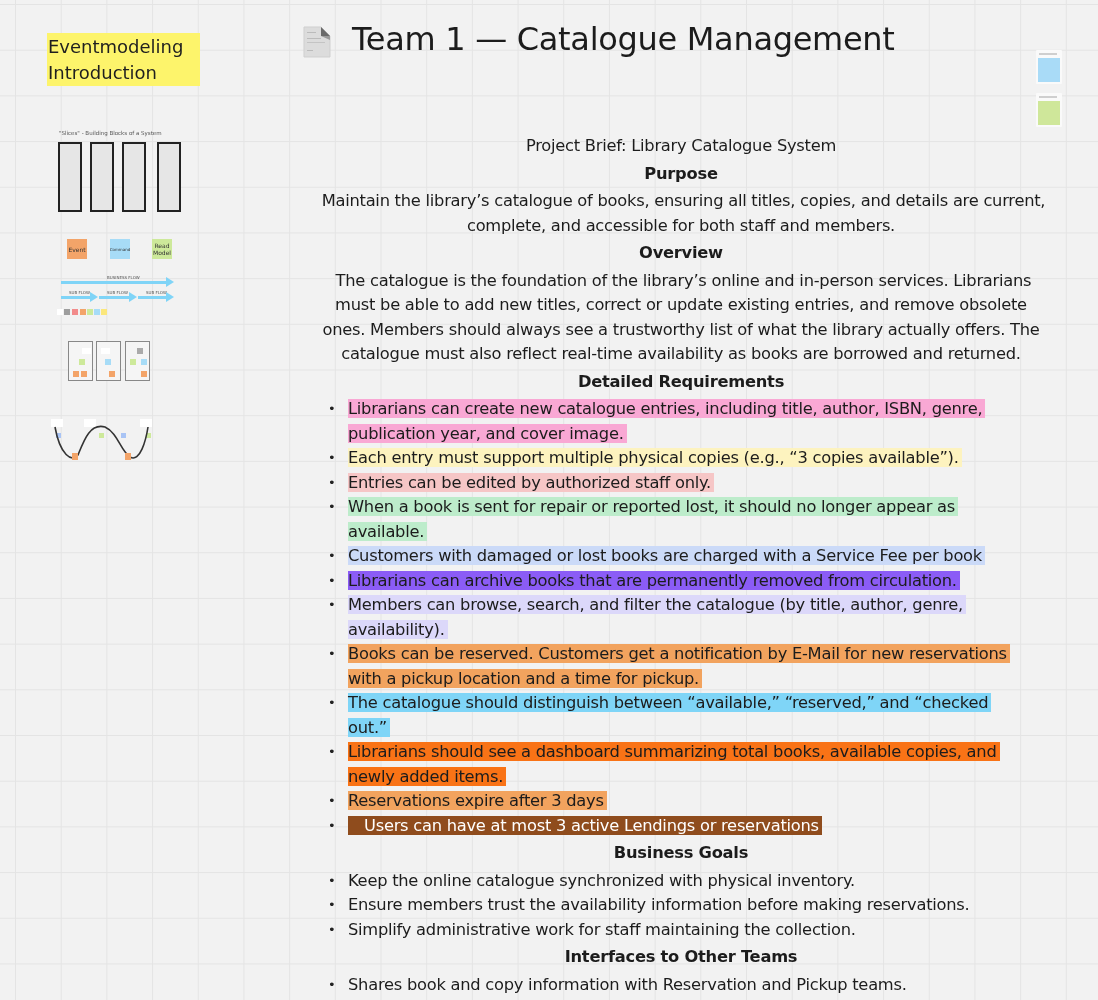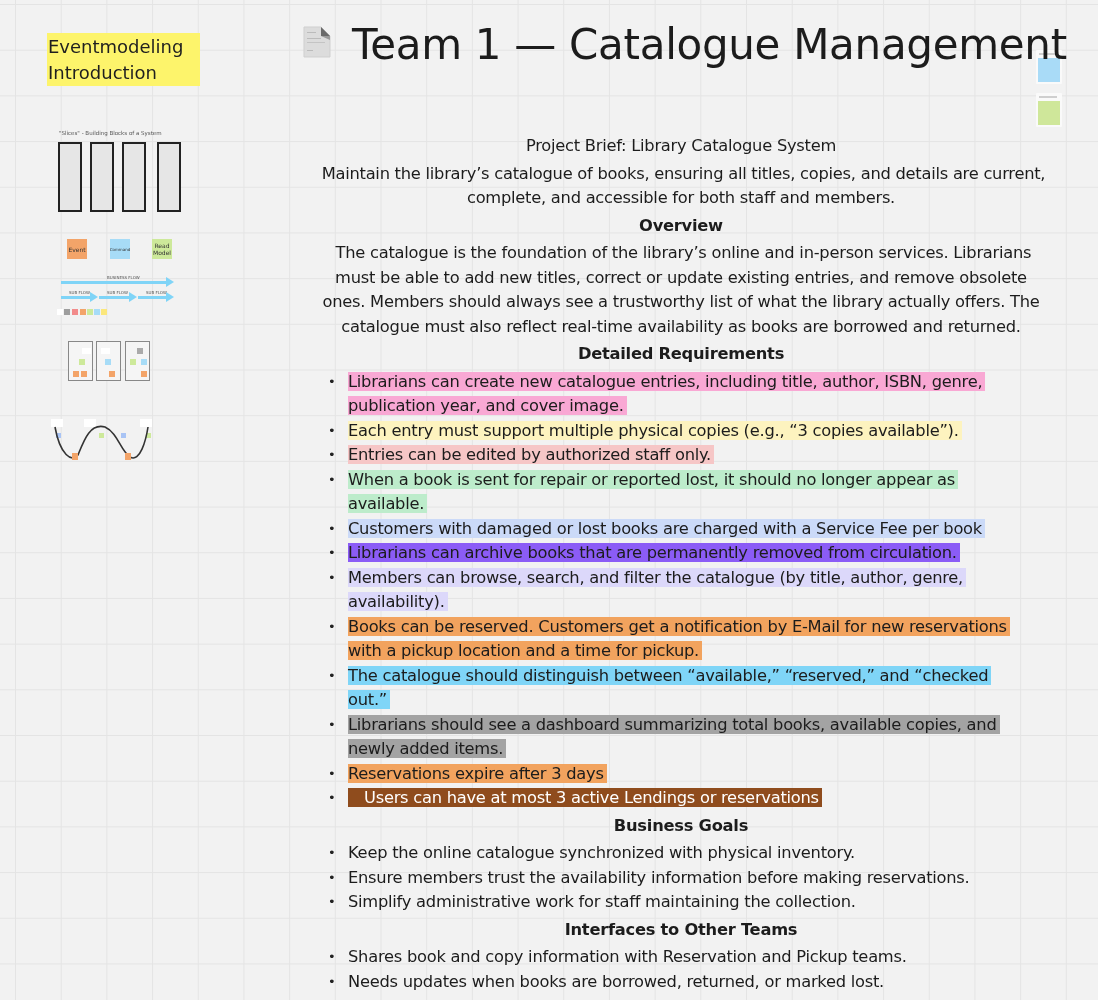--- a/index.html
+++ b/index.html
@@ -60,21 +60,21 @@
   }
   .side-card .bar { position: absolute; left: 3px; top: 3px; width: 18px; height: 2px; background: #cfcfcf; }
   .side-card .fill { position: absolute; left: 2px; top: 8px; width: 22px; height: 24px; }
 
   
   .doc-icon {
     position: absolute; left: 303px; top: 26px; width: 28px; height: 32px;
   }
   .title {
     position: absolute; left: 352px; top: 20px;
-    font-family: "DejaVu Sans", sans-serif; font-size: 42px; font-weight: normal;
+    font-family: "DejaVu Sans", sans-serif; font-size: 32px; font-weight: normal;
     color: #1c1c1c; white-space: nowrap; letter-spacing: -0.3px;
   }
 
   
   .doc {
     position: absolute; left: 311px; top: 131px; width: 740px;
     font-family: "DejaVu Sans", sans-serif; font-size: 16.3px; line-height: 24.5px;
     color: #1c1c1c; letter-spacing: -0.25px;
   }
   .doc p { margin: 3px; text-align: center; }
@@ -175,37 +175,38 @@
   <rect x="4" y="6" width="9" height="1" fill="#bbb"></rect>
   <rect x="4" y="12" width="14" height="1" fill="#bbb"></rect>
   <rect x="4" y="16" width="18" height="1" fill="#c4c4c4"></rect>
   <rect x="4" y="24" width="6" height="1" fill="#bbb"></rect>
 </svg>
 <h1 class="title">Team 1 — Catalogue Management</h1>
 
 <div class="doc">
   <p>Project Brief: Library Catalogue System</p>
 
+  <p class="h">Purpose</p>
   <p style="white-space:pre-wrap;"> Maintain the library’s catalogue of books, ensuring all titles, copies, and details are current, complete, and accessible for both staff and members.</p>
 
   <p class="h">Overview</p>
   <p style="white-space:pre-wrap;"> The catalogue is the foundation of the library’s online and in-person services. Librarians must be able to add new titles, correct or update existing entries, and remove obsolete ones. Members should always see a trustworthy list of what the library actually offers. The catalogue must also reflect real-time availability as books are borrowed and returned.</p>
 
   <p class="h">Detailed Requirements</p>
   <ul id="req-list" style="width:700px;">
     <li><span class="hl" style="background:#f9a8d4;">Librarians can create new catalogue entries, including title, author, ISBN, genre, publication year, and cover image.</span></li>
     <li><span class="hl" style="background:#fdf3bf;">Each entry must support multiple physical copies (e.g., “3 copies available”).</span></li>
     <li><span class="hl" style="background:#f6c6c6;">Entries can be edited by authorized staff only.</span></li>
     <li><span class="hl" style="background:#bdeccb;">When a book is sent for repair or reported lost, it should no longer appear as available.</span></li>
     <li><span class="hl" style="background:#cbdaf8;">Customers with damaged or lost books are charged with a Service Fee per book</span></li>
     <li><span class="hl" style="background:#8b5cf6;">Librarians can archive books that are permanently removed from circulation.</span></li>
     <li><span class="hl" style="background:#dcd8fa;">Members can browse, search, and filter the catalogue (by title, author, genre, availability).</span></li>
     <li><span class="hl" style="background:#f2a35e;">Books can be reserved. Customers get a notification by E-Mail for new reservations with a pickup location and a time for pickup.</span></li>
     <li><span class="hl" style="background:#7fd5f7;">The catalogue should distinguish between “available,” “reserved,” and “checked out.”</span></li>
-    <li><span class="hl" style="background:#a3a3a3;text-align:center;">Librarians should see a dashboard summarizing total books, available copies, and newly added items.</span></li>
+    <li><span class="hl" style="background:#f97316;text-align:center;">Librarians should see a dashboard summarizing total books, available copies, and newly added items.</span></li>
     <li><span class="hl" style="background:#f2a35e;">Reservations expire after 3 days</span></li>
     <li><span class="hl" style="background:#8f4c1d; color:#ffffff;padding-left:16px;">Users can have at most 3 active Lendings or reservations</span></li>
   </ul>
 
   <p class="h">Business Goals</p>
   <ul>
     <li>Keep the online catalogue synchronized with physical inventory.</li>
     <li>Ensure members trust the availability information before making reservations.</li>
     <li>Simplify administrative work for staff maintaining the collection.</li>
   </ul>

